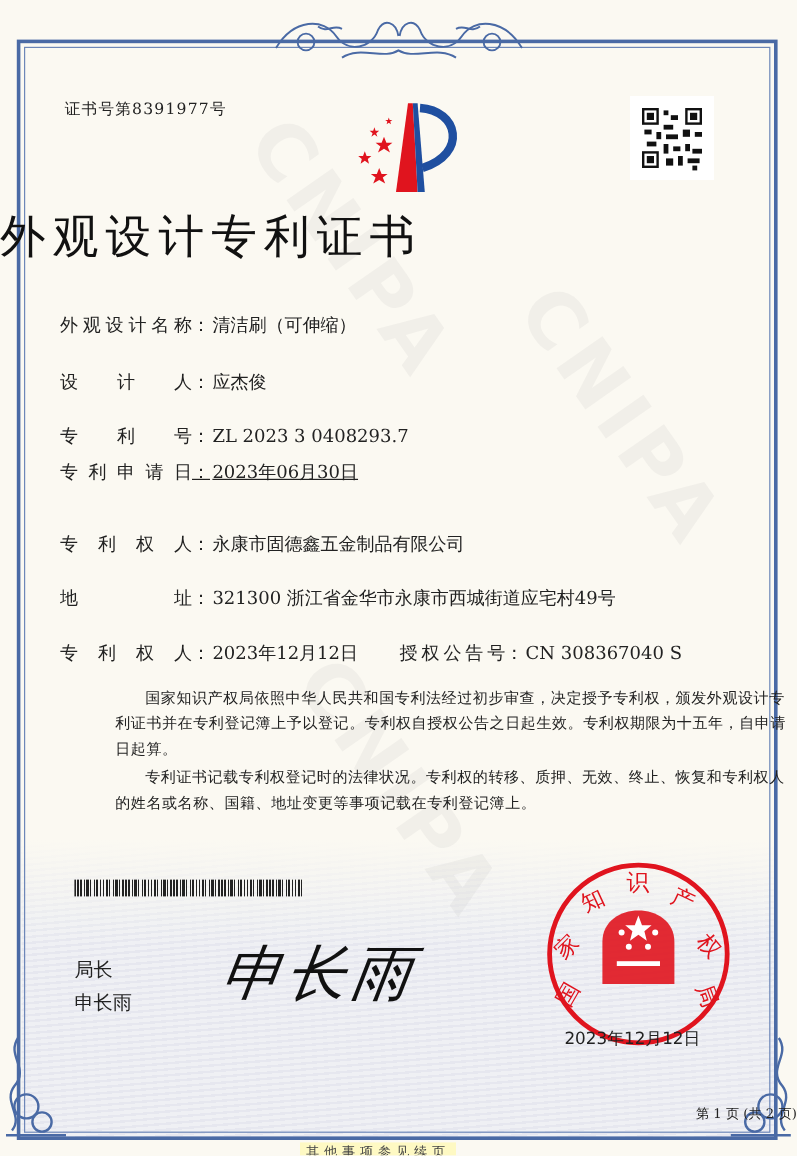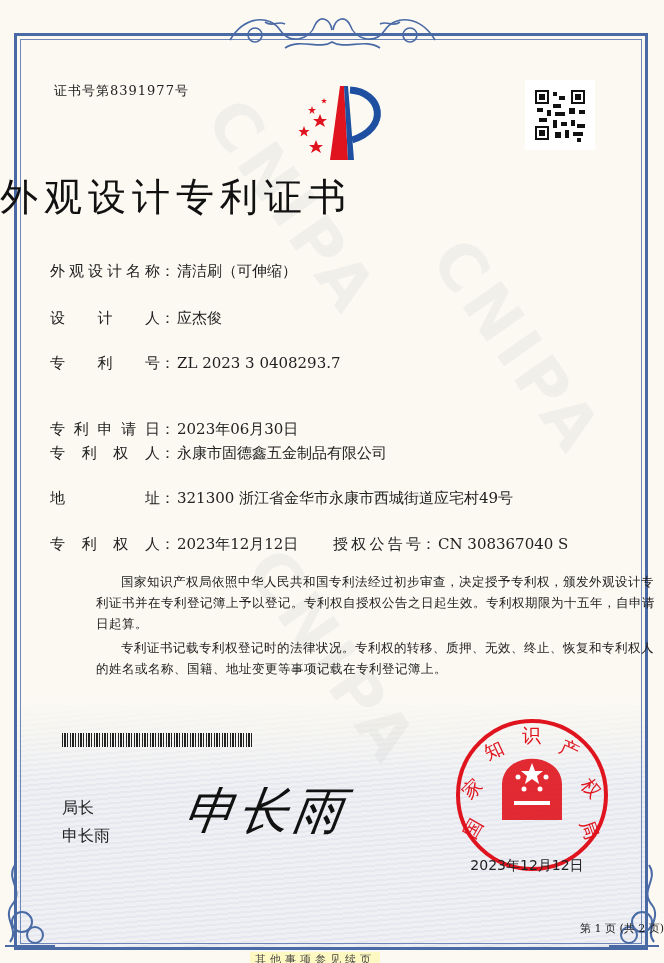--- a/index.html
+++ b/index.html
@@ -128,21 +128,21 @@
 
 <div class="field" style="top:262px;">
   <span class="label">外观设计名称</span><span class="colon">：</span><span>清洁刷（可伸缩）</span>
 </div>
 <div class="field" style="top:309px;">
   <span class="label">设计人</span><span class="colon">：</span><span>应杰俊</span>
 </div>
 <div class="field" style="top:354px;">
   <span class="label">专利号</span><span class="colon">：</span><span>ZL 2023 3 0408293.7</span>
 </div>
-<div class="field" style="top:420px;">
+<div class="field" style="top:384px;text-decoration:underline;">
   <span class="label">专利申请日</span><span class="colon">：</span><span>2023年06月30日</span>
 </div>
 <div class="field" style="top:444px;">
   <span class="label">专利权人</span><span class="colon">：</span><span>永康市固德鑫五金制品有限公司</span>
 </div>
 <div class="field" style="top:489px;">
   <span class="label">地址</span><span class="colon">：</span><span>321300 浙江省金华市永康市西城街道应宅村49号</span>
 </div>
 <div class="field" style="top:535px;">
   <span class="label">专利权人</span><span class="colon">：</span><span>2023年12月12日</span>

